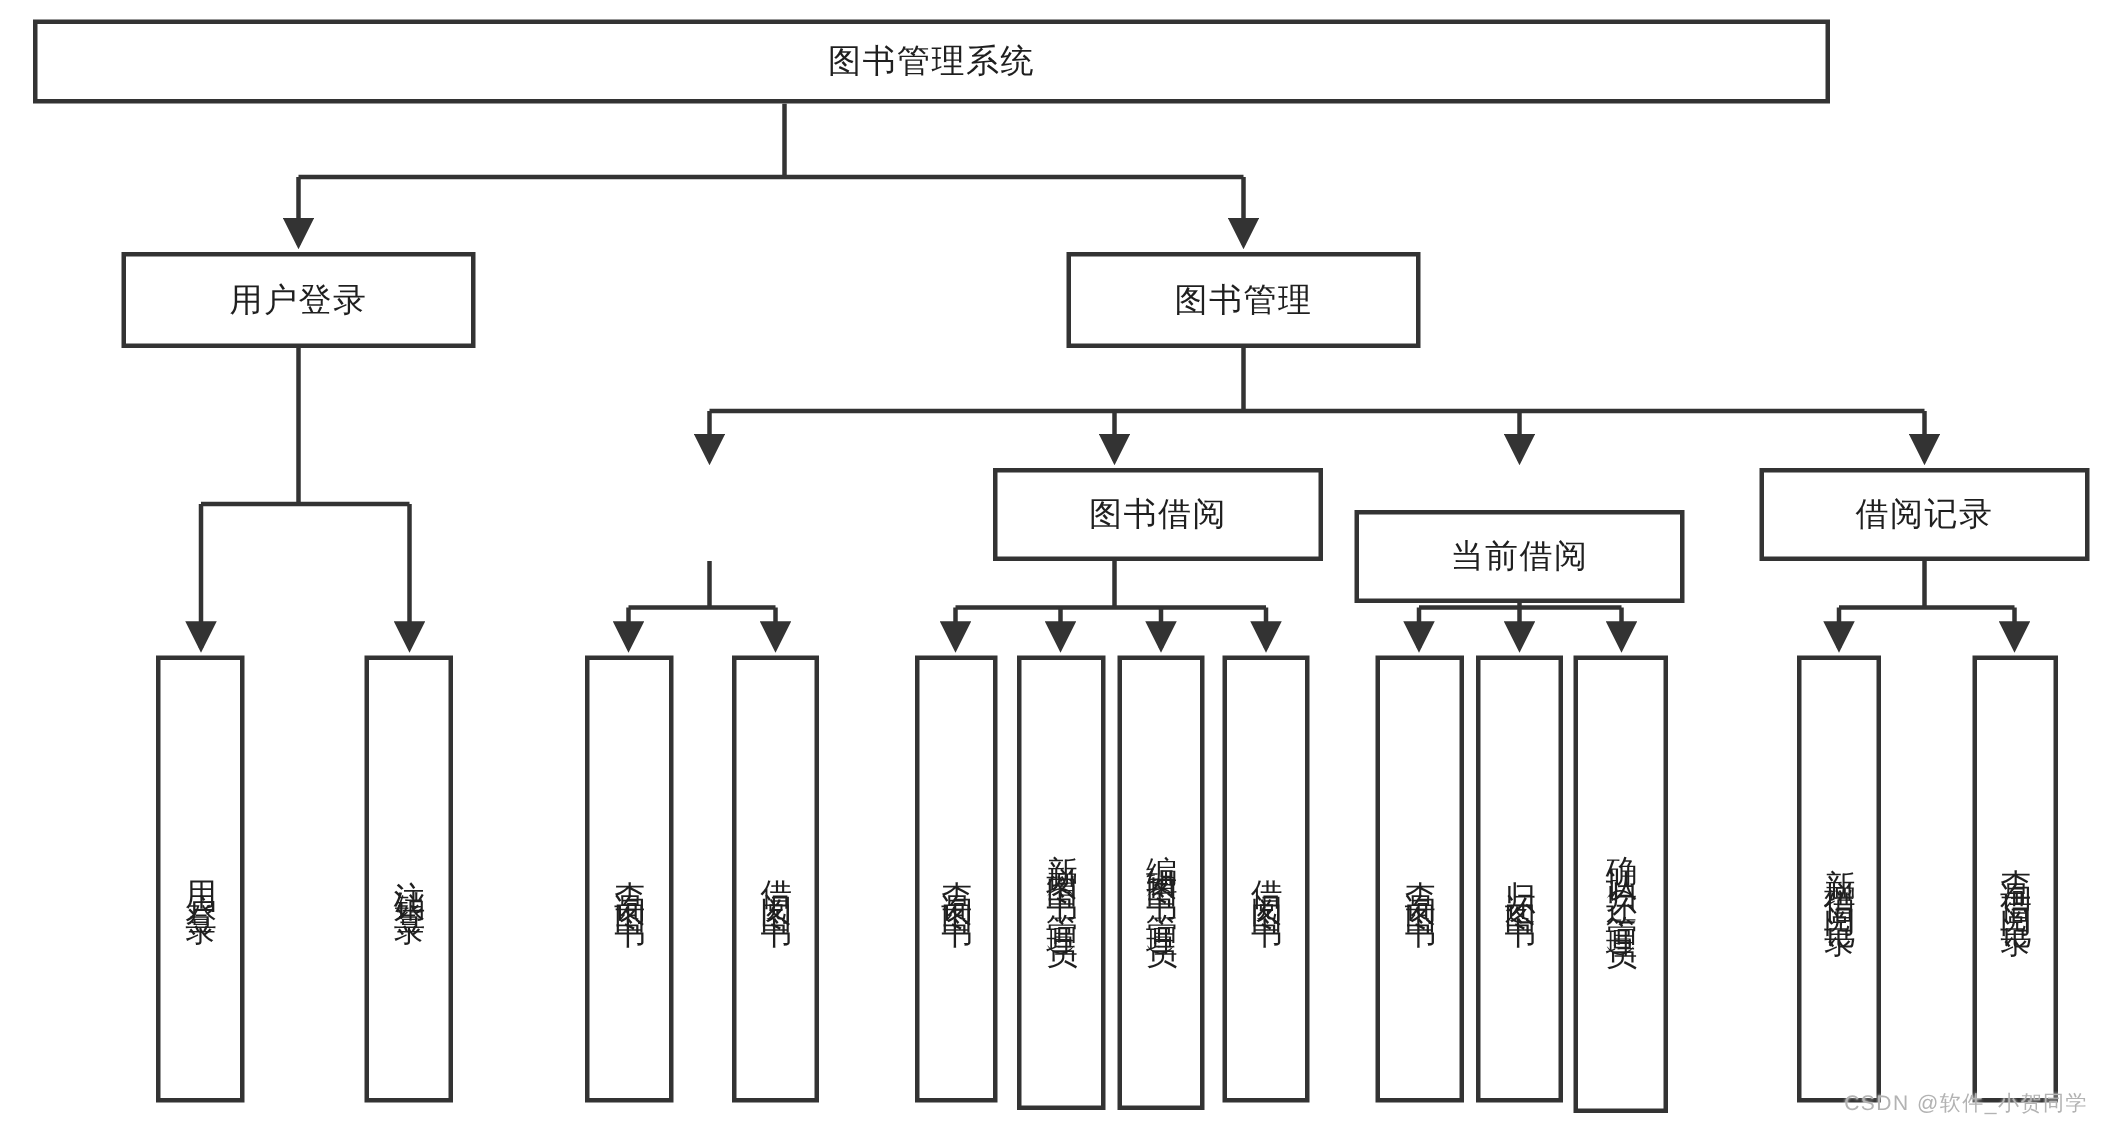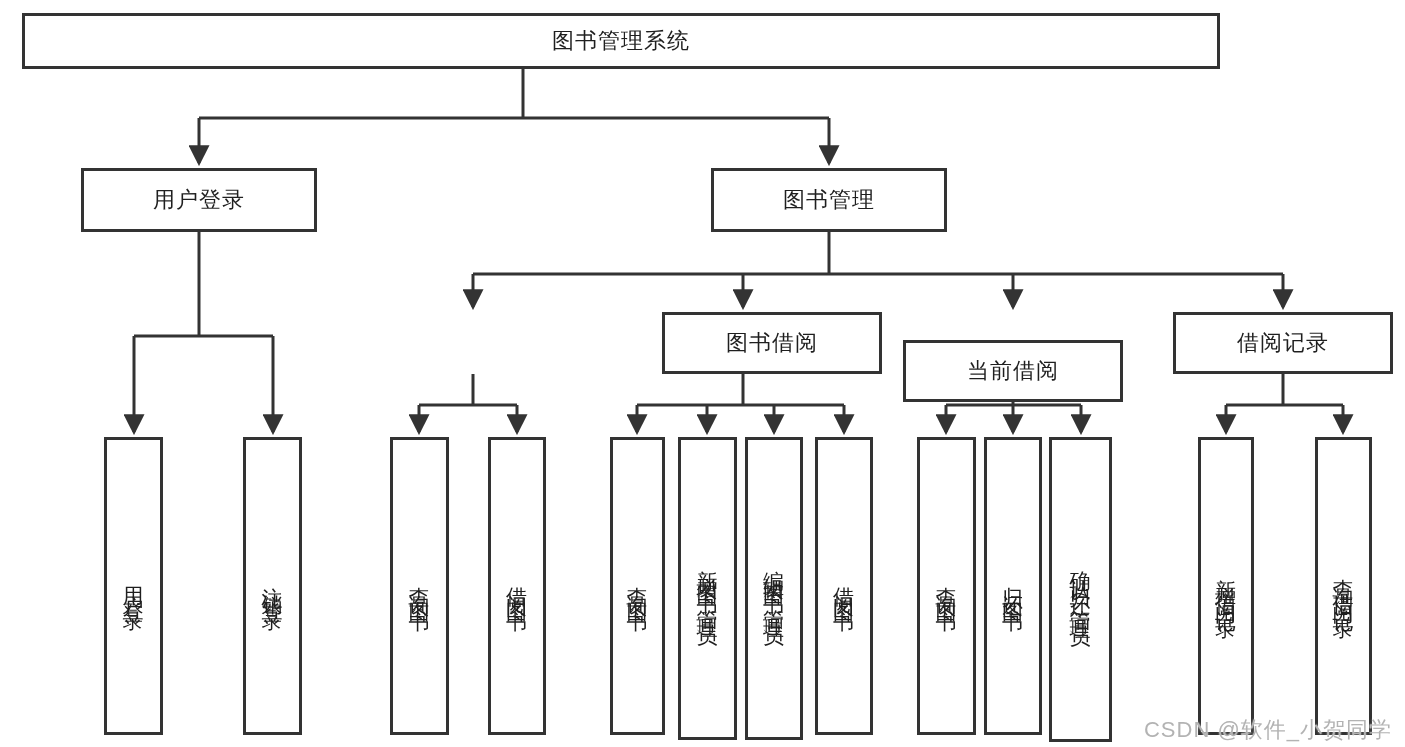--- a/index.html
+++ b/index.html
@@ -16,21 +16,21 @@
     color:var(--text,#1f1f1f);
   }
   .hbox{font-size:22px;letter-spacing:1px;white-space:nowrap;}
   .leaf .vtext{
     writing-mode:vertical-rl;text-orientation:mixed;
     font-size:21px;letter-spacing:8px;line-height:1;
     white-space:nowrap;
   }
   .watermark{
     position:absolute;right:13px;bottom:2px;z-index:3;
-    font-size:22px;letter-spacing:1px;
+    font-size:14px;letter-spacing:1px;
     color:var(--watermark,#b3b3b3);
     text-shadow:0 0 2px #ffffff;
     white-space:nowrap;
   }
 </style>
 </head>
 <body>
 
 <div id="canvas">
 

